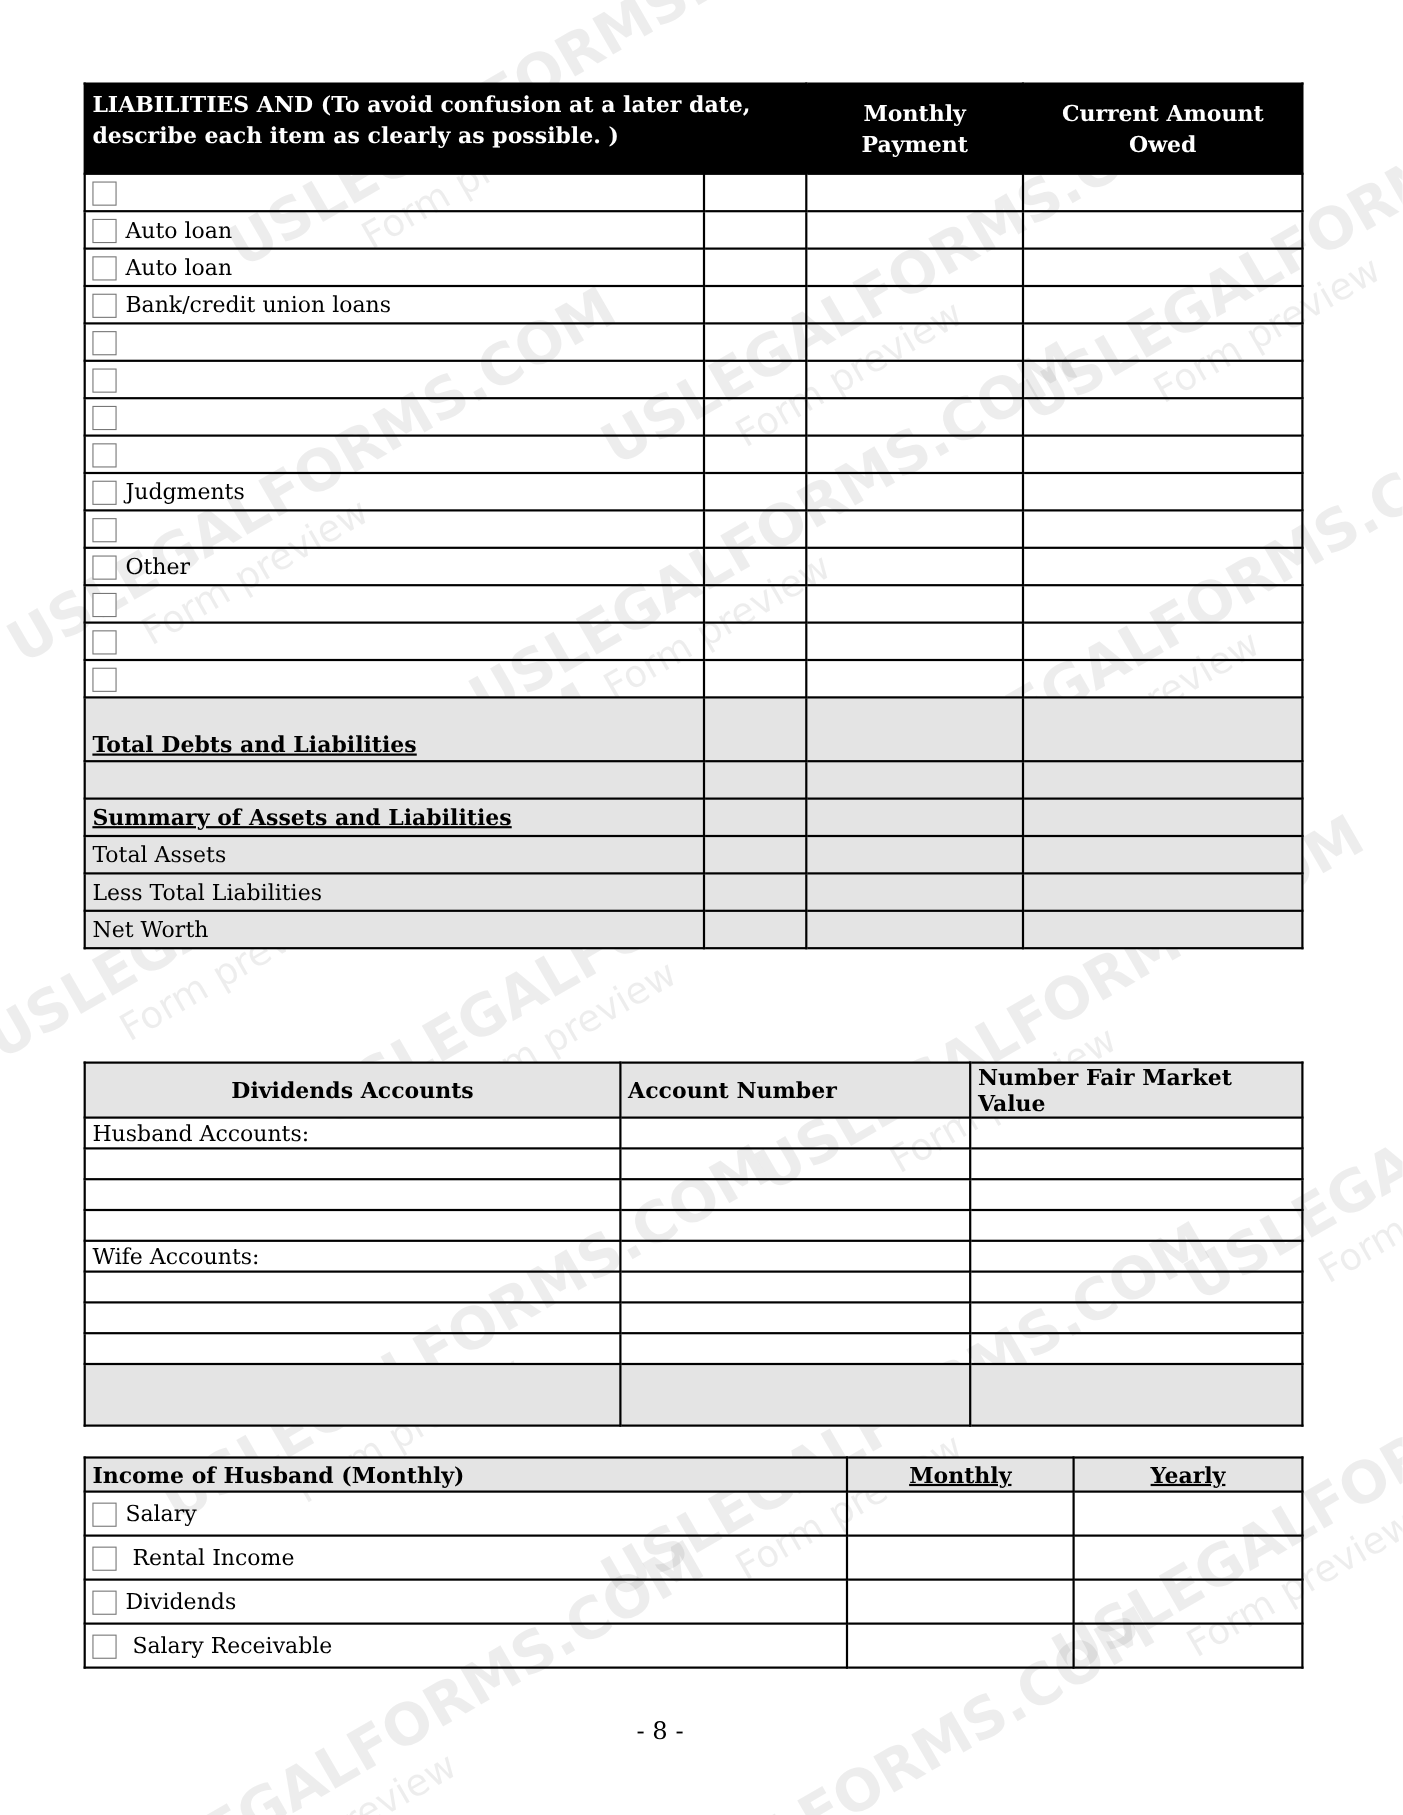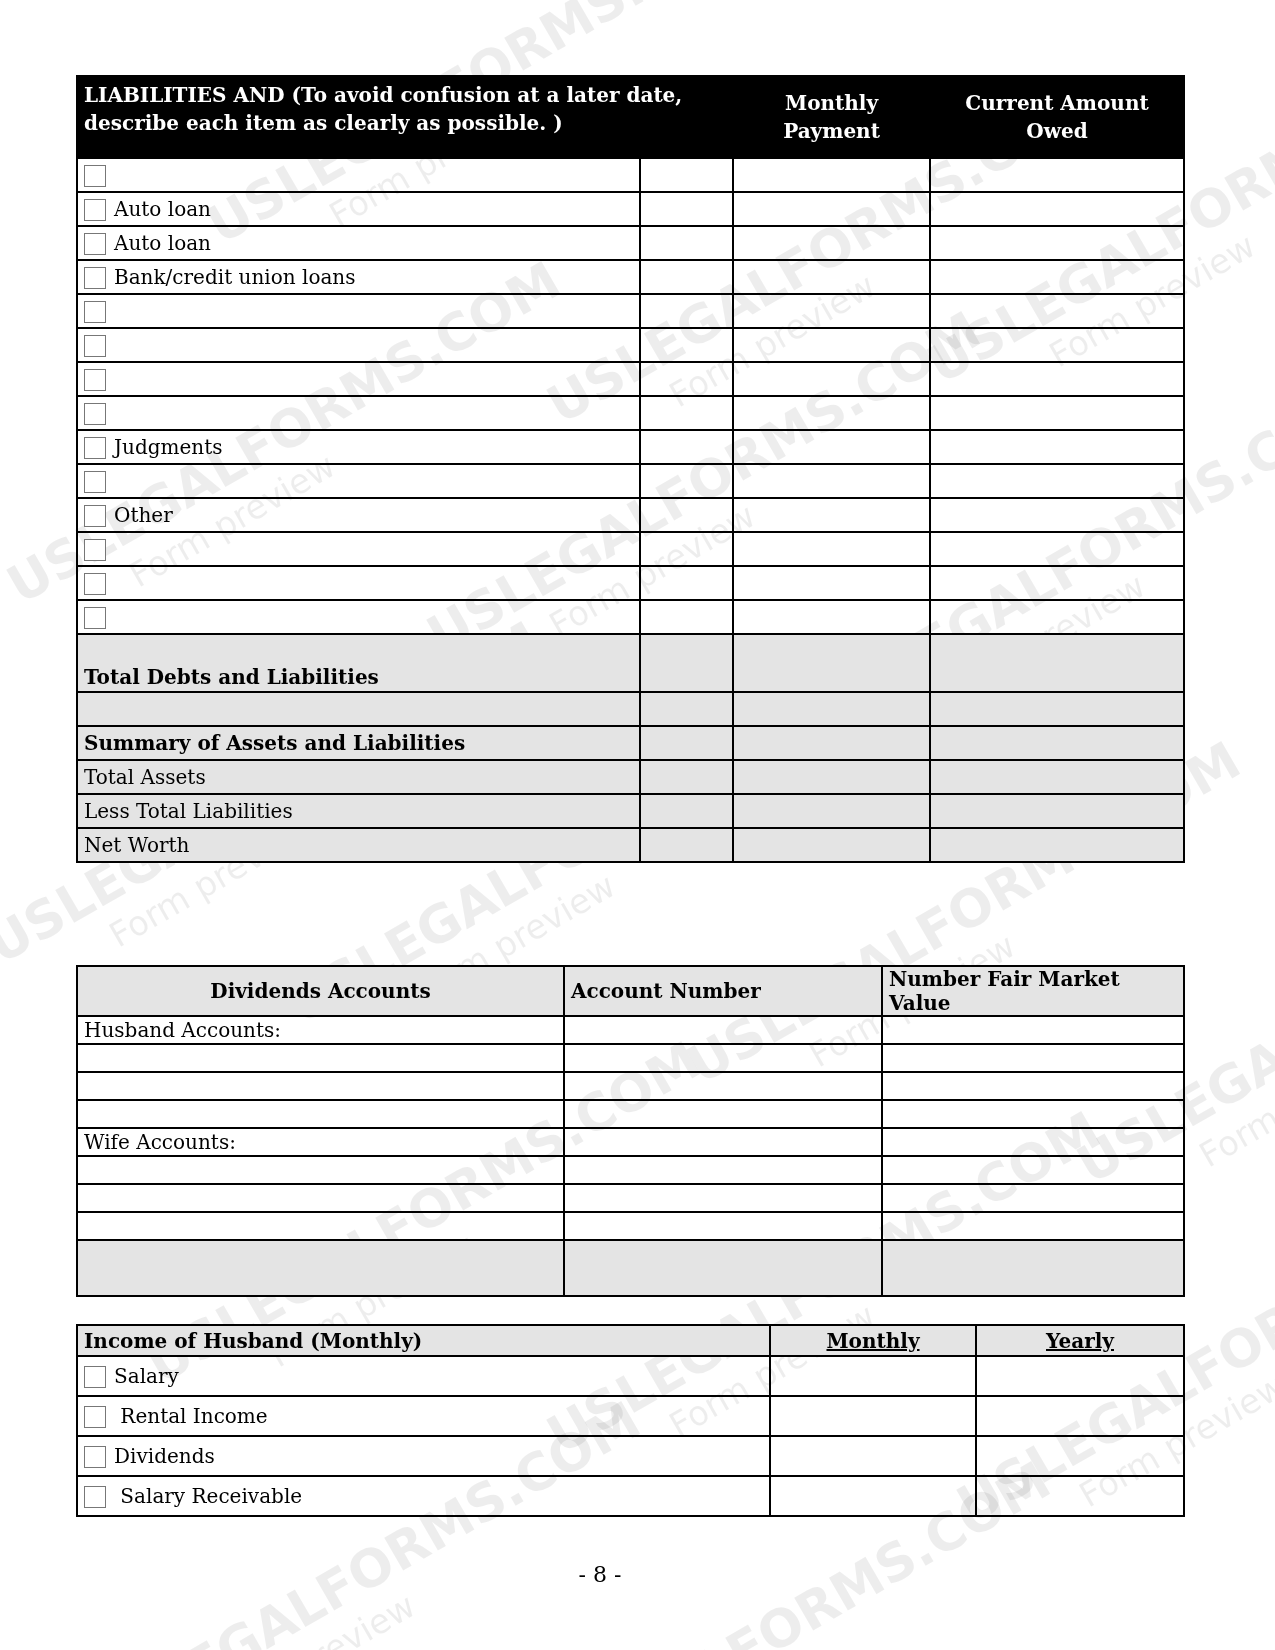--- a/index.html
+++ b/index.html
@@ -16,21 +16,21 @@
   }
   
   #liab { left: 76px; top: 75px; width: 1107px; }
   #liab th.hdr { background: #000; color: #fff; font-weight: bold; height: 76px; font-size: 20px; line-height: 28px; margin-top: 16px; }
   #liab th.hdr.left { text-align: left; vertical-align: top; padding-top: 4px; }
   #liab th.hdr.center { text-align: center; }
   #liab td { height: 32px; }
   #liab tr.gray td { background: #e4e4e4; }
   #liab tr.tall td { height: 54px; vertical-align: bottom; padding-bottom: 2px; }
   #liab td.label { padding-left: 6px; white-space: nowrap; }
-  .bold { font-weight: bold; }
+  .bold { font-weight: bold; text-decoration: underline; }
   
   #ret { left: 76px; top: 965px; width: 1107px; }
   #ret th { background: #e4e4e4; font-weight: bold; height: 27px; font-size: 20px; }
   #ret th.c { text-align: center; }
   #ret th.l { text-align: left; }
   #ret td { height: 26px; }
   #ret tr.gray td { background: #e4e4e4; height: 54px; }
   
   #inc { left: 76px; top: 1324px; width: 1107px; }
   #inc th { background: #e4e4e4; font-weight: bold; height: 29px; font-size: 20px; }

